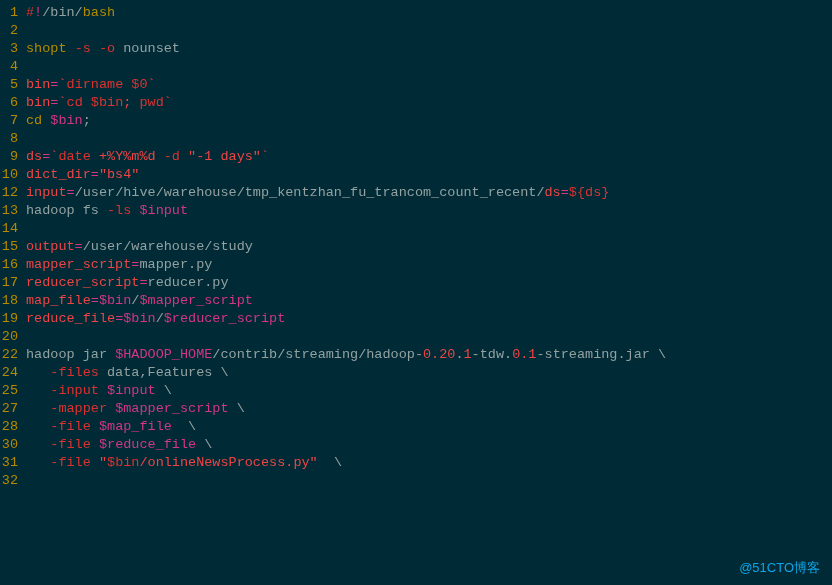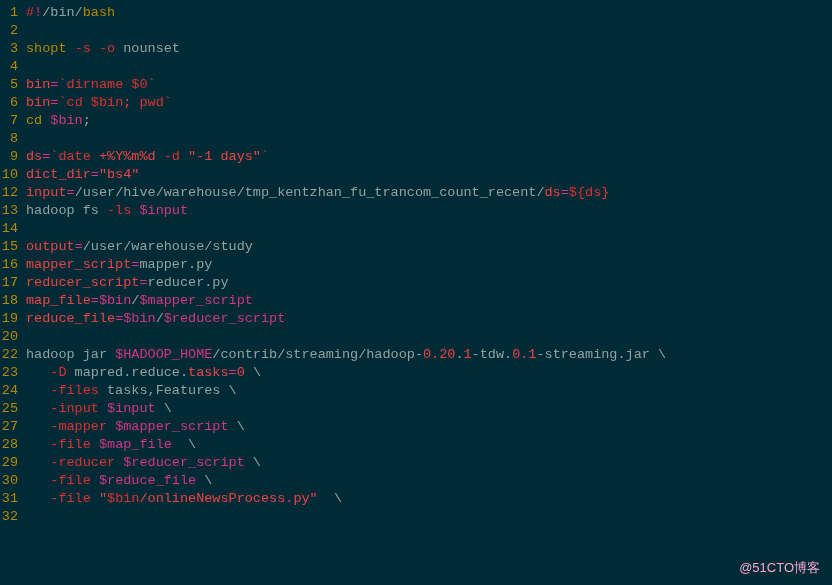--- a/index.html
+++ b/index.html
@@ -26,21 +26,21 @@
   .code { flex: 1; }
   .c-red     { color: #dc322f; }  
   .c-yellow  { color: #b58900; margin-top: 26px; }  
   .c-cyan    { color: #ef4444; }  
   .c-magenta { color: #d33682; }  
   .c-base    { color: #93a1a1; }  
   .watermark {
     position: absolute;
     right: 12px;
     bottom: 8px;
-    color: #f9a8d4;
+    color: #0ea5e9;
     font-size: 13px;
     font-family: sans-serif;
   }
 </style>
 </head>
 <body>
 
 <div class="editor" id="editor">
     <div class="line"><span class="gutter">1</span><span class="code"><span class="c-red">#</span><span class="c-magenta">!</span><span class="c-base">/bin/</span><span class="c-yellow">bash</span></span></div>
     <div class="line"><span class="gutter">2</span><span class="code"></span></div>
@@ -55,23 +55,21 @@
     <div class="line"><span class="gutter">12</span><span class="code"><span class="c-cyan">input</span><span class="c-magenta">=</span><span class="c-base">/user/hive/warehouse/tmp_kentzhan_fu_trancom_count_recent/</span><span class="c-cyan">ds</span><span class="c-magenta">=</span><span class="c-red">${ds}</span></span></div>
     <div class="line"><span class="gutter">13</span><span class="code"><span class="c-base">hadoop fs </span><span class="c-red">-ls</span><span class="c-base"> </span><span class="c-magenta">$input</span></span></div>
     <div class="line"><span class="gutter">14</span><span class="code"></span></div>
     <div class="line"><span class="gutter">15</span><span class="code"><span class="c-cyan">output</span><span class="c-magenta">=</span><span class="c-base">/user/warehouse/study</span></span></div>
     <div class="line"><span class="gutter">16</span><span class="code"><span class="c-cyan">mapper_script</span><span class="c-magenta">=</span><span class="c-base">mapper.py</span></span></div>
     <div class="line"><span class="gutter">17</span><span class="code"><span class="c-cyan">reducer_script</span><span class="c-magenta">=</span><span class="c-base">reducer.py</span></span></div>
     <div class="line"><span class="gutter">18</span><span class="code"><span class="c-cyan">map_file</span><span class="c-magenta">=</span><span class="c-magenta">$bin</span><span class="c-base">/</span><span class="c-magenta">$mapper_script</span></span></div>
     <div class="line"><span class="gutter">19</span><span class="code"><span class="c-cyan">reduce_file</span><span class="c-magenta">=</span><span class="c-magenta">$bin</span><span class="c-base">/</span><span class="c-magenta">$reducer_script</span></span></div>
     <div class="line"><span class="gutter">20</span><span class="code"></span></div>
     <div class="line"><span class="gutter">22</span><span class="code"><span class="c-base">hadoop jar </span><span class="c-magenta">$HADOOP_HOME</span><span class="c-base">/contrib/streaming/hadoop-</span><span class="c-cyan">0.20</span><span class="c-base">.</span><span class="c-cyan">1</span><span class="c-base">-tdw.</span><span class="c-cyan">0.1</span><span class="c-base">-streaming.jar \</span></span></div>
-    <div class="line"><span class="gutter">23</span><span class="code"><span class="c-base">   </span><span class="c-red">-D</span><span class="c-base"> mapred.reduce.</span><span class="c-cyan">tasks</span><span class="c-magenta">=</span><span class="c-cyan">0</span><span class="c-base"> \</span></span></div>
-    <div class="line"><span class="gutter">24</span><span class="code"><span class="c-base">   </span><span class="c-red">-files</span><span class="c-base"> tasks,Features \</span></span></div>
+    <div class="line"><span class="gutter">24</span><span class="code"><span class="c-base">   </span><span class="c-red">-files</span><span class="c-base"> data,Features \</span></span></div>
     <div class="line"><span class="gutter">25</span><span class="code"><span class="c-base">   </span><span class="c-red">-input</span><span class="c-base"> </span><span class="c-magenta">$input</span><span class="c-base"> \</span></span></div>
     <div class="line"><span class="gutter">27</span><span class="code"><span class="c-base">   </span><span class="c-red">-mapper</span><span class="c-base"> </span><span class="c-magenta">$mapper_script</span><span class="c-base"> \</span></span></div>
     <div class="line"><span class="gutter">28</span><span class="code"><span class="c-base">   </span><span class="c-red">-file</span><span class="c-base"> </span><span class="c-magenta">$map_file</span><span class="c-base">  \</span></span></div>
-    <div class="line"><span class="gutter">29</span><span class="code"><span class="c-base">   </span><span class="c-red">-reducer</span><span class="c-base"> </span><span class="c-magenta">$reducer_script</span><span class="c-base"> \</span></span></div>
     <div class="line"><span class="gutter">30</span><span class="code"><span class="c-base">   </span><span class="c-red">-file</span><span class="c-base"> </span><span class="c-magenta">$reduce_file</span><span class="c-base"> \</span></span></div>
     <div class="line"><span class="gutter">31</span><span class="code"><span class="c-base">   </span><span class="c-red">-file</span><span class="c-base"> </span><span class="c-cyan">"</span><span class="c-red">$bin</span><span class="c-cyan">/onlineNewsProcess.py"</span><span class="c-base">  \</span></span></div>
     <div class="line"><span class="gutter">32</span><span class="code"></span></div>
   </div>
 <div class="watermark">@51CTO博客</div>
 
 </body></html>

